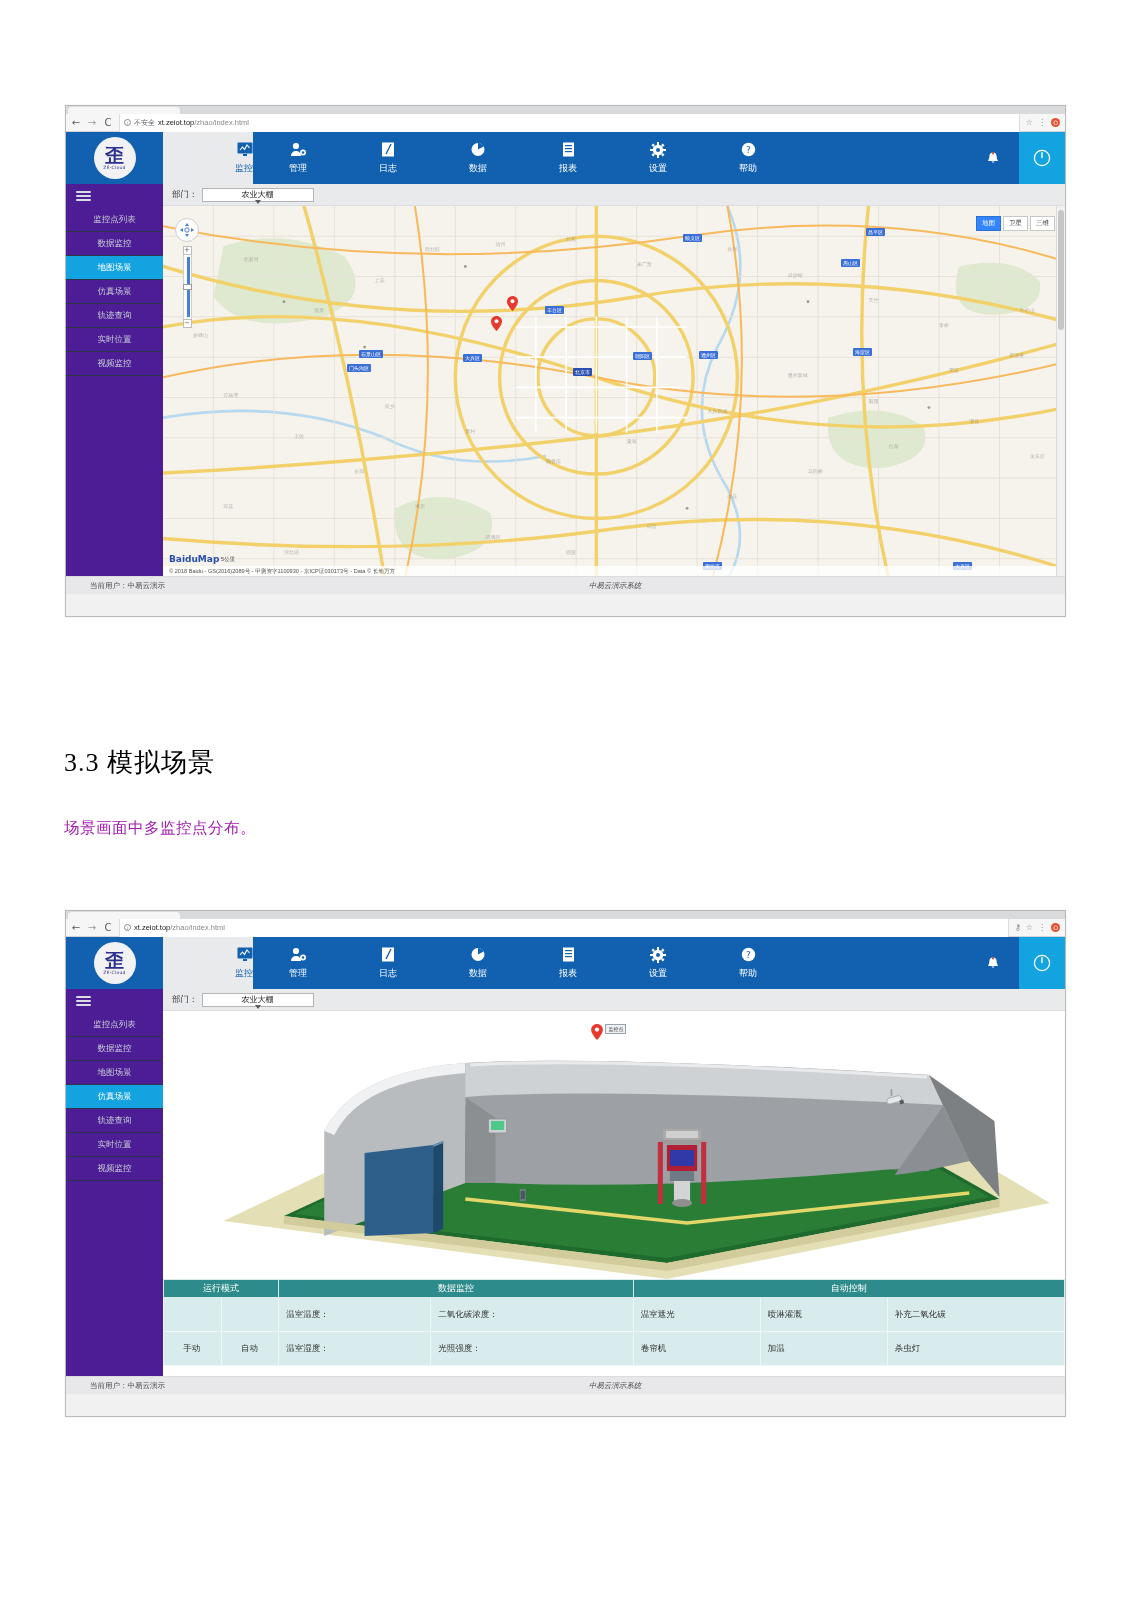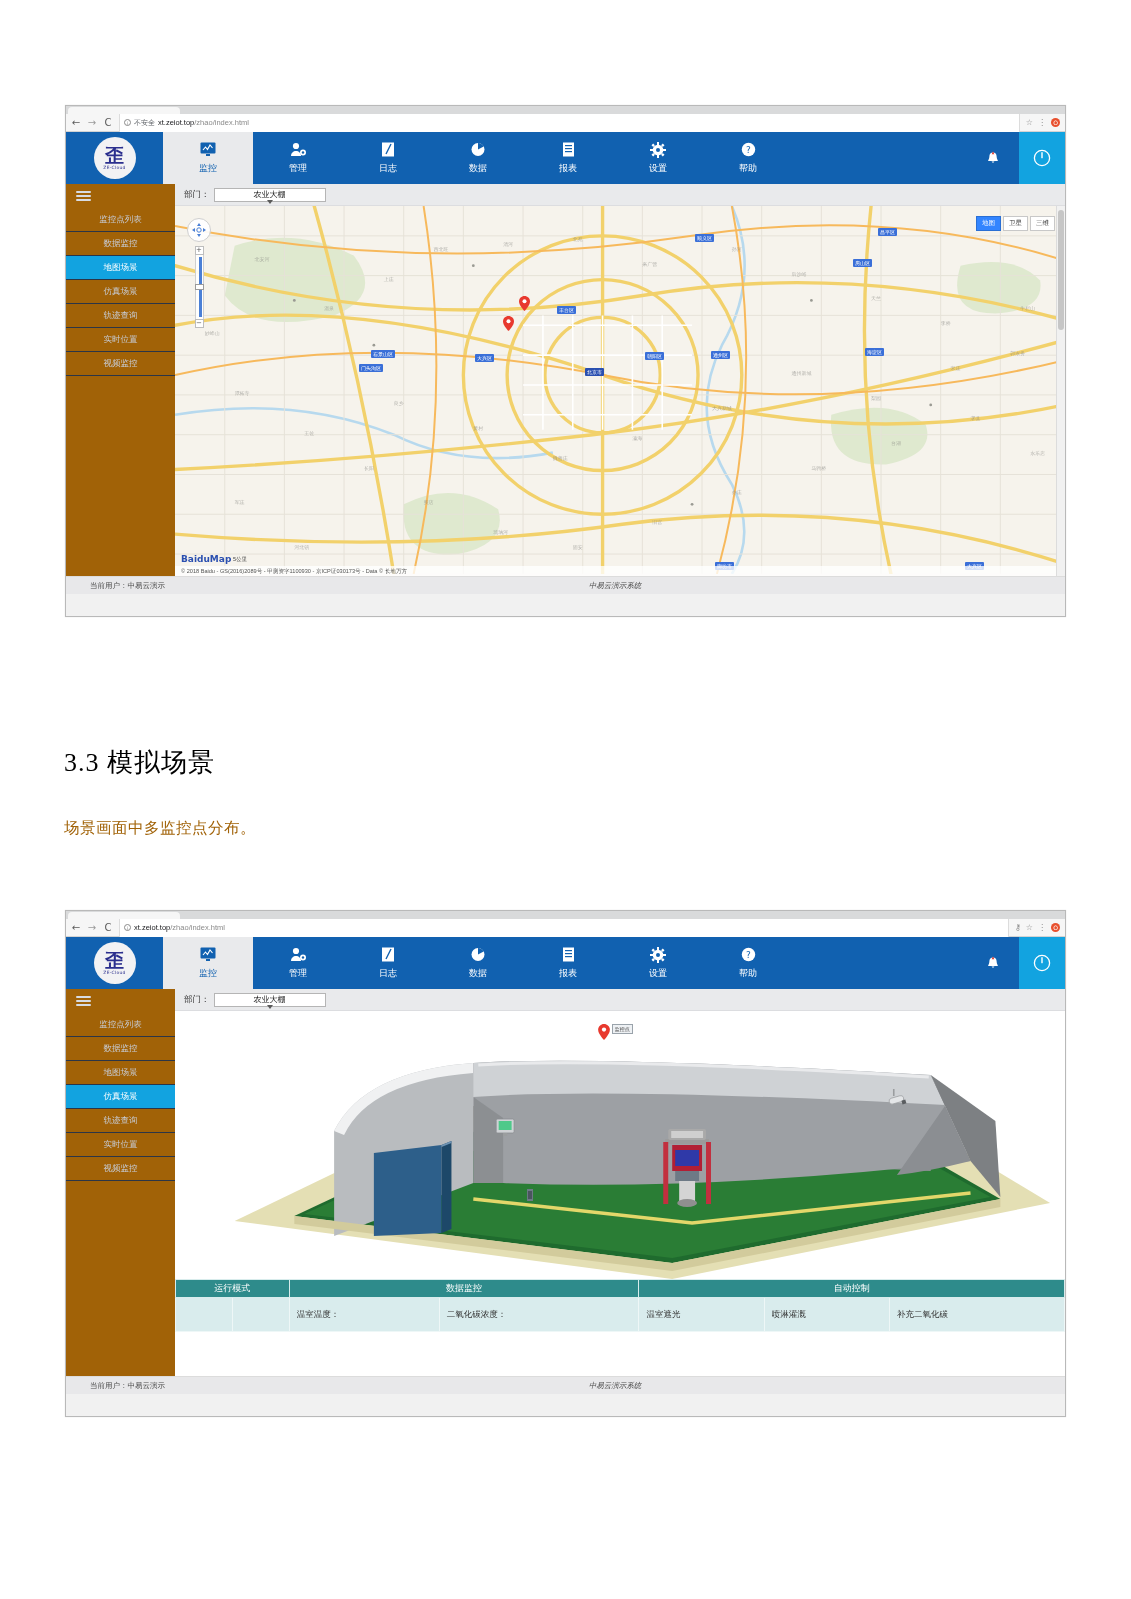--- a/index.html
+++ b/index.html
@@ -104,39 +104,39 @@
   .logo-text {
     font-size:4.4px;color:#2b2f8e;letter-spacing:.3px;margin-top:1px;
     font-family:"DejaVu Sans", sans-serif;
   }
   .navitems { display:flex; flex:1 1 auto; }
   .navitem {
     width:90px;
     display:flex;flex-direction:column;align-items:center;justify-content:center;
     gap:4px; color:#ffffff; cursor:pointer;
   }
-  .navitem.active { background:#e9eaec; color:#1161b0; }
+  .navitem.active { background:#e9eaec; color:#1161b0;align-items:flex-end; }
   .navitem .ico { height:17px; display:flex;align-items:center;justify-content:center; }
   .navitem .lbl {
     font-size:9px;
     font-family:"Liberation Sans", sans-serif;
   }
   .topbar-right {
     display:flex; align-items:center; gap:0; margin-left:auto;
   }
   .bell { width:52px; display:flex;align-items:center;justify-content:center; }
   .power {
     width:46px; align-self:stretch; background:#12a3e0;
     display:flex;align-items:center;justify-content:center;
   }
 
   .body-row { display:flex; align-items:stretch; }
   .sidebar {
-    width:109px; flex:0 0 auto;
-    background:#a16207;
+    width:97px; flex:0 0 auto;
+    background:#4c1d95;
   }
   .hamburger {
     height:24px; display:flex;align-items:center; padding-left:10px;
   }
   .hamburger .bars { width:15px; }
   .hamburger .bars i {
     display:block;height:1.6px;background:#d8dce3;margin:2.3px 0;border-radius:1px;
   }
   .side-item {
     height:24px; display:flex;align-items:center;justify-content:center;
@@ -252,21 +252,21 @@
 
   
   .doc-h2 {
     position:absolute; left:64px; top:745px;
     font-size:26px; color:#000;
     font-family:"Liberation Serif", serif;
     letter-spacing:1px;
   }
   .doc-p {
     position:absolute; left:64px; top:818px;
-    font-size:15.5px; color:#a16207;
+    font-size:15.5px; color:#a21caf;
     font-family:"Liberation Serif", serif;
     letter-spacing:.5px;
   }
 
   
   .ghwrap { position:relative; overflow:hidden; background:#ffffff; }
 
   
   .ctrl-table {
     width:100%; border-collapse:collapse;
@@ -864,20 +864,29 @@
           <tbody>
             <tr>
               <td class="mode"></td>
               <td class="mode"></td>
               <td>温室温度：</td>
               <td>二氧化碳浓度：</td>
               <td>温室遮光</td>
               <td>喷淋灌溉</td>
               <td>补充二氧化碳</td>
             </tr>
+            <tr>
+              <td class="mode">手动</td>
+              <td class="mode">自动</td>
+              <td>温室湿度：</td>
+              <td>光照强度：</td>
+              <td>卷帘机</td>
+              <td>加温</td>
+              <td>杀虫灯</td>
+            </tr>
           </tbody>
         </table>
       </div>
     </div>
 
     <div class="appfooter">
       <div class="left">当前用户：中易云演示</div>
       <div class="center">中易云演示系统</div>
     </div>
   </div>

